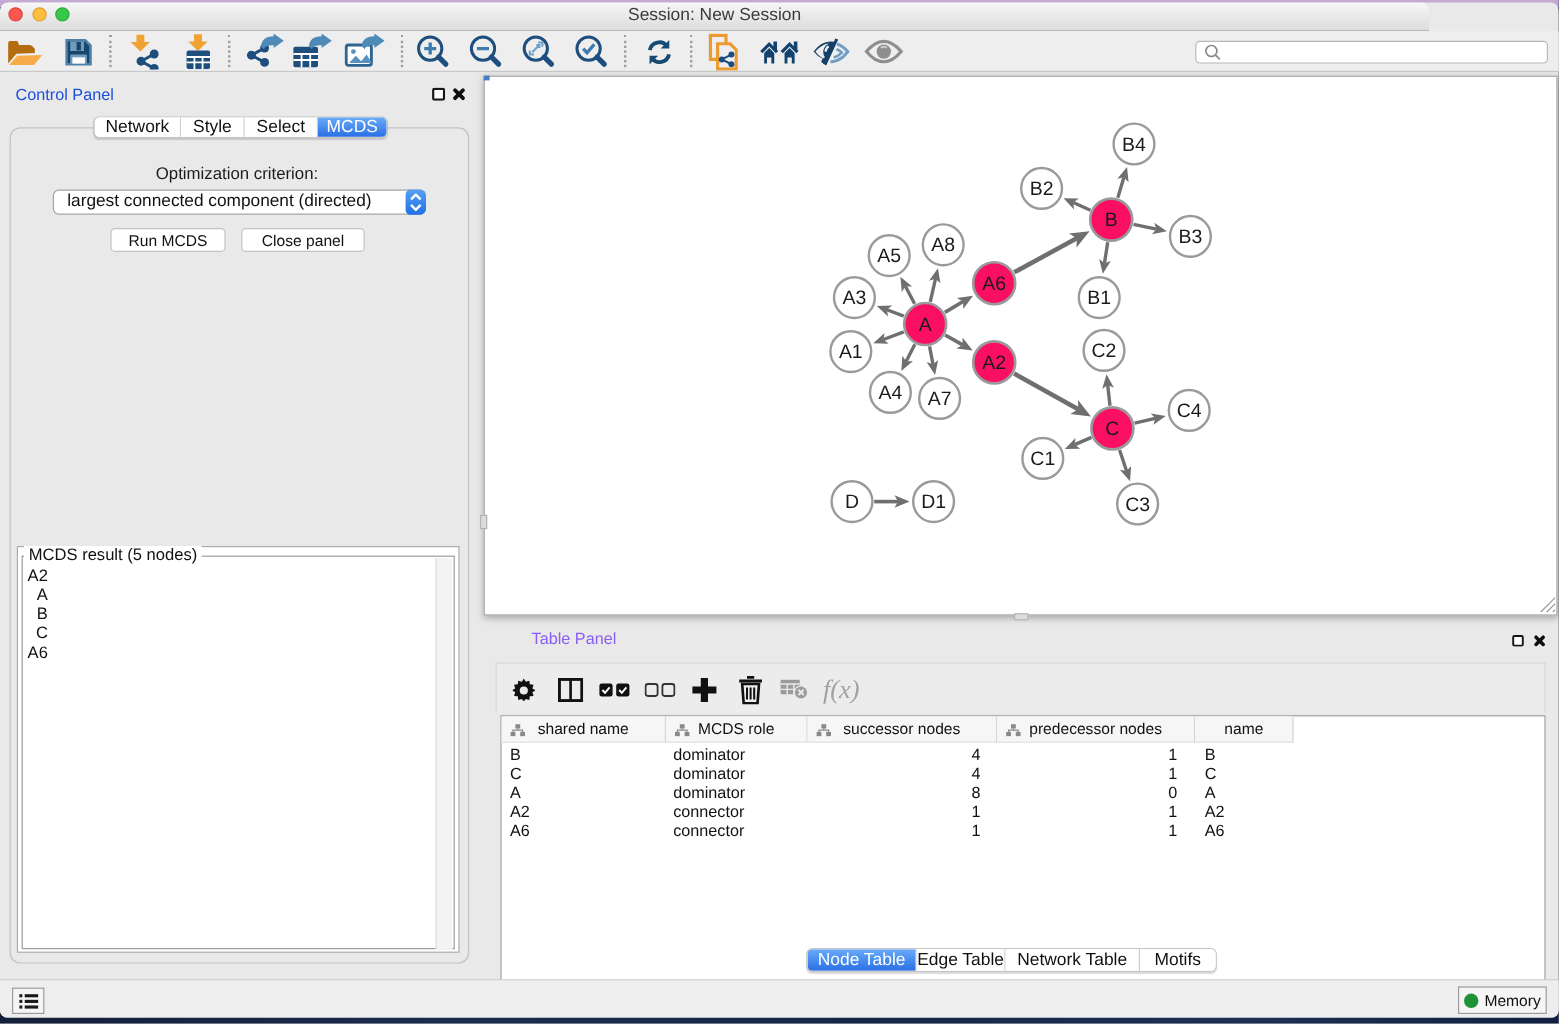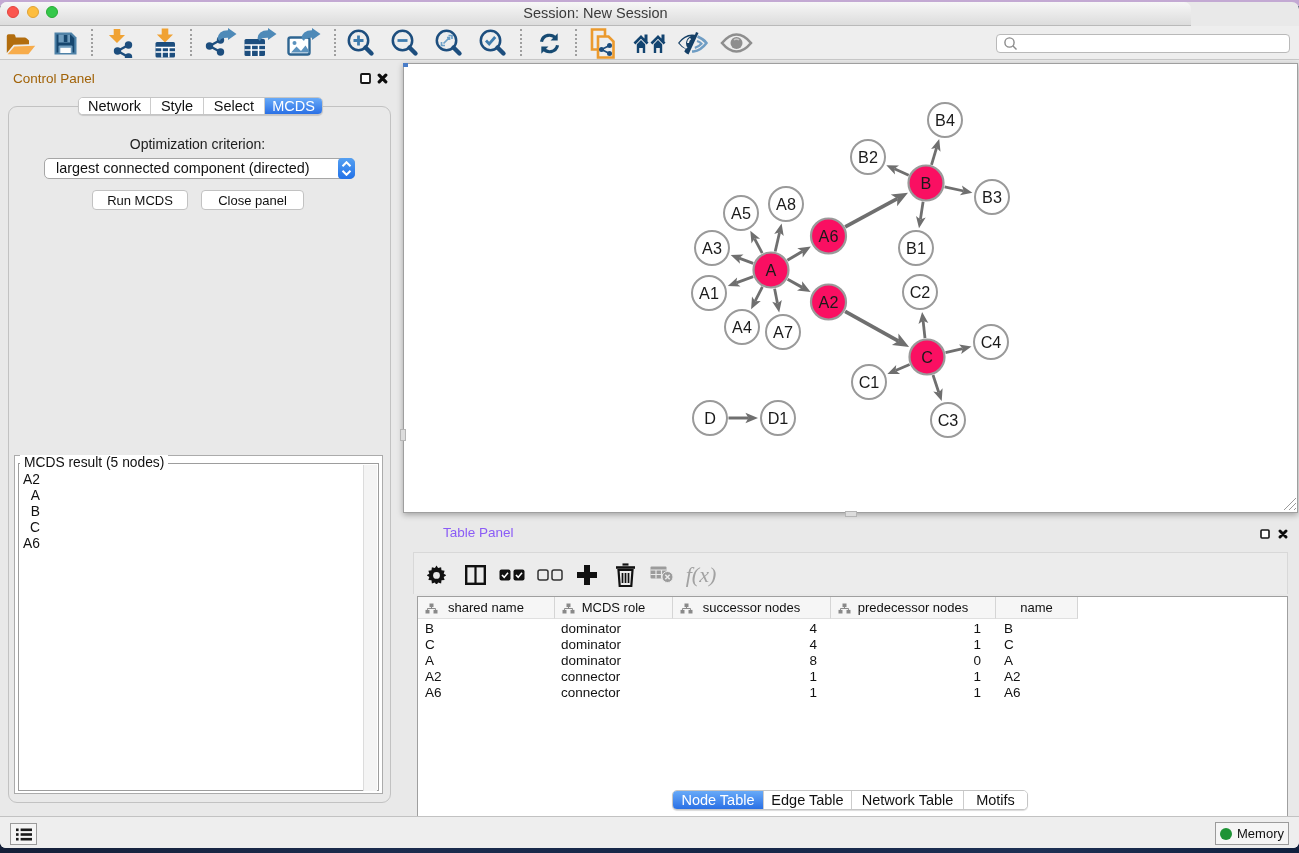--- a/index.html
+++ b/index.html
@@ -17,21 +17,21 @@
 #titlebar .t-red { left:7px; top:4px; }
 #titlebar .t-yel { left:27px; top:4px; }
 #titlebar .t-grn { left:46px; top:4px; }
 #titlebar .title { position:absolute; top:0; left:0; right:0; text-align:center; font-size:14.5px; line-height:23px; color:#3a3a3a; }
 
 #toolbar { position:absolute; left:0; top:26px; width:1299px; height:34px; background:#eee; border-bottom:1px solid #c9c9c9; }
 .tsep { position:absolute; top:3px; height:27px; width:0; border-left:2px dotted #9f9f9f; }
 .ti { position:absolute; top:0; height:34px; display:flex; align-items:center; justify-content:center; }
 #searchbox { position:absolute; left:996px; top:34px; width:294px; height:19px; background:#fff; border:1px solid #b9b9b9; border-radius:4px; }
 
-#cp-title { position:absolute; left:13px; top:71px; font-size:13.5px; color:#a16207; }
+#cp-title { position:absolute; left:13px; top:71px; font-size:13.5px; color:#1d4ed8; }
 #cp-inner { position:absolute; left:8px; top:106px; width:383px; height:697px; border:1px solid #c2c2c2; border-radius:9px; background:#e9e9e9; }
 .tabstrip { position:absolute; display:flex; height:18px; border-radius:5px; border:1px solid #c5c5c5; background:#fff; box-shadow:0 1px 1px rgba(0,0,0,0.15); }
 .tabstrip .tab { font-size:14.5px; color:#111; line-height:16px; text-align:center; border-right:1px solid #cccccc; background:#fff; }
 .tabstrip .tab:first-child { border-radius:4px 0 0 4px; }
 .tabstrip .tab:last-child { border-right:none; border-radius:0 4px 4px 0; }
 .tabstrip .tab.sel { background:linear-gradient(#68aaf8,#2a70e5); color:#fff; }
 #cp-tabs { left:78px; top:97px; }
 
 #opt-label { position:absolute; left:2px; top:136px; width:391px; text-align:center; font-size:14px; color:#1c1c1c; }
 #dropdown { position:absolute; left:44px; top:158px; width:311px; height:21px; background:#fff; border:1px solid #a6a6a6; border-radius:5px; }
@@ -451,21 +451,21 @@
   <div style="position:absolute;left:0;top:22px;width:660px;">
     <div class="trow" style="left:7px;top:2px;line-height:16px">B<br>C<br>A<br>A2<br>A6</div>
     <div class="trow" style="left:143px;top:2px;line-height:16px">dominator<br>dominator<br>dominator<br>connector<br>connector</div>
     <div class="trow" style="left:255px;top:2px;width:144px;text-align:right;line-height:16px">4<br>4<br>8<br>1<br>1</div>
     <div class="trow" style="left:413px;top:2px;width:150px;text-align:right;line-height:16px">1<br>1<br>0<br>1<br>1</div>
     <div class="trow" style="left:586px;top:2px;line-height:16px">B<br>C<br>A<br>A2<br>A6</div>
   </div>
 </div>
 <div class="tabstrip" id="tp-tabs">
   <div class="tab sel" style="width:91px">Node Table</div>
-    <div class="tab" style="width:88px">Edge Table</div>
+    <div class="tab" style="width:74px">Edge Table</div>
     <div class="tab" style="width:112px">Network Table</div>
     <div class="tab" style="width:63px">Motifs</div>
 </div>
 <div id="statusbar"></div>
 <div id="listbtn">
   <svg width="16" height="13" viewBox="0 0 16 13">
     <g fill="#1a1a1a">
         <rect x="0" y="0.5" width="2.6" height="2.6"></rect>
         <rect x="0" y="5.2" width="2.6" height="2.6"></rect>
         <rect x="0" y="9.9" width="2.6" height="2.6"></rect>

